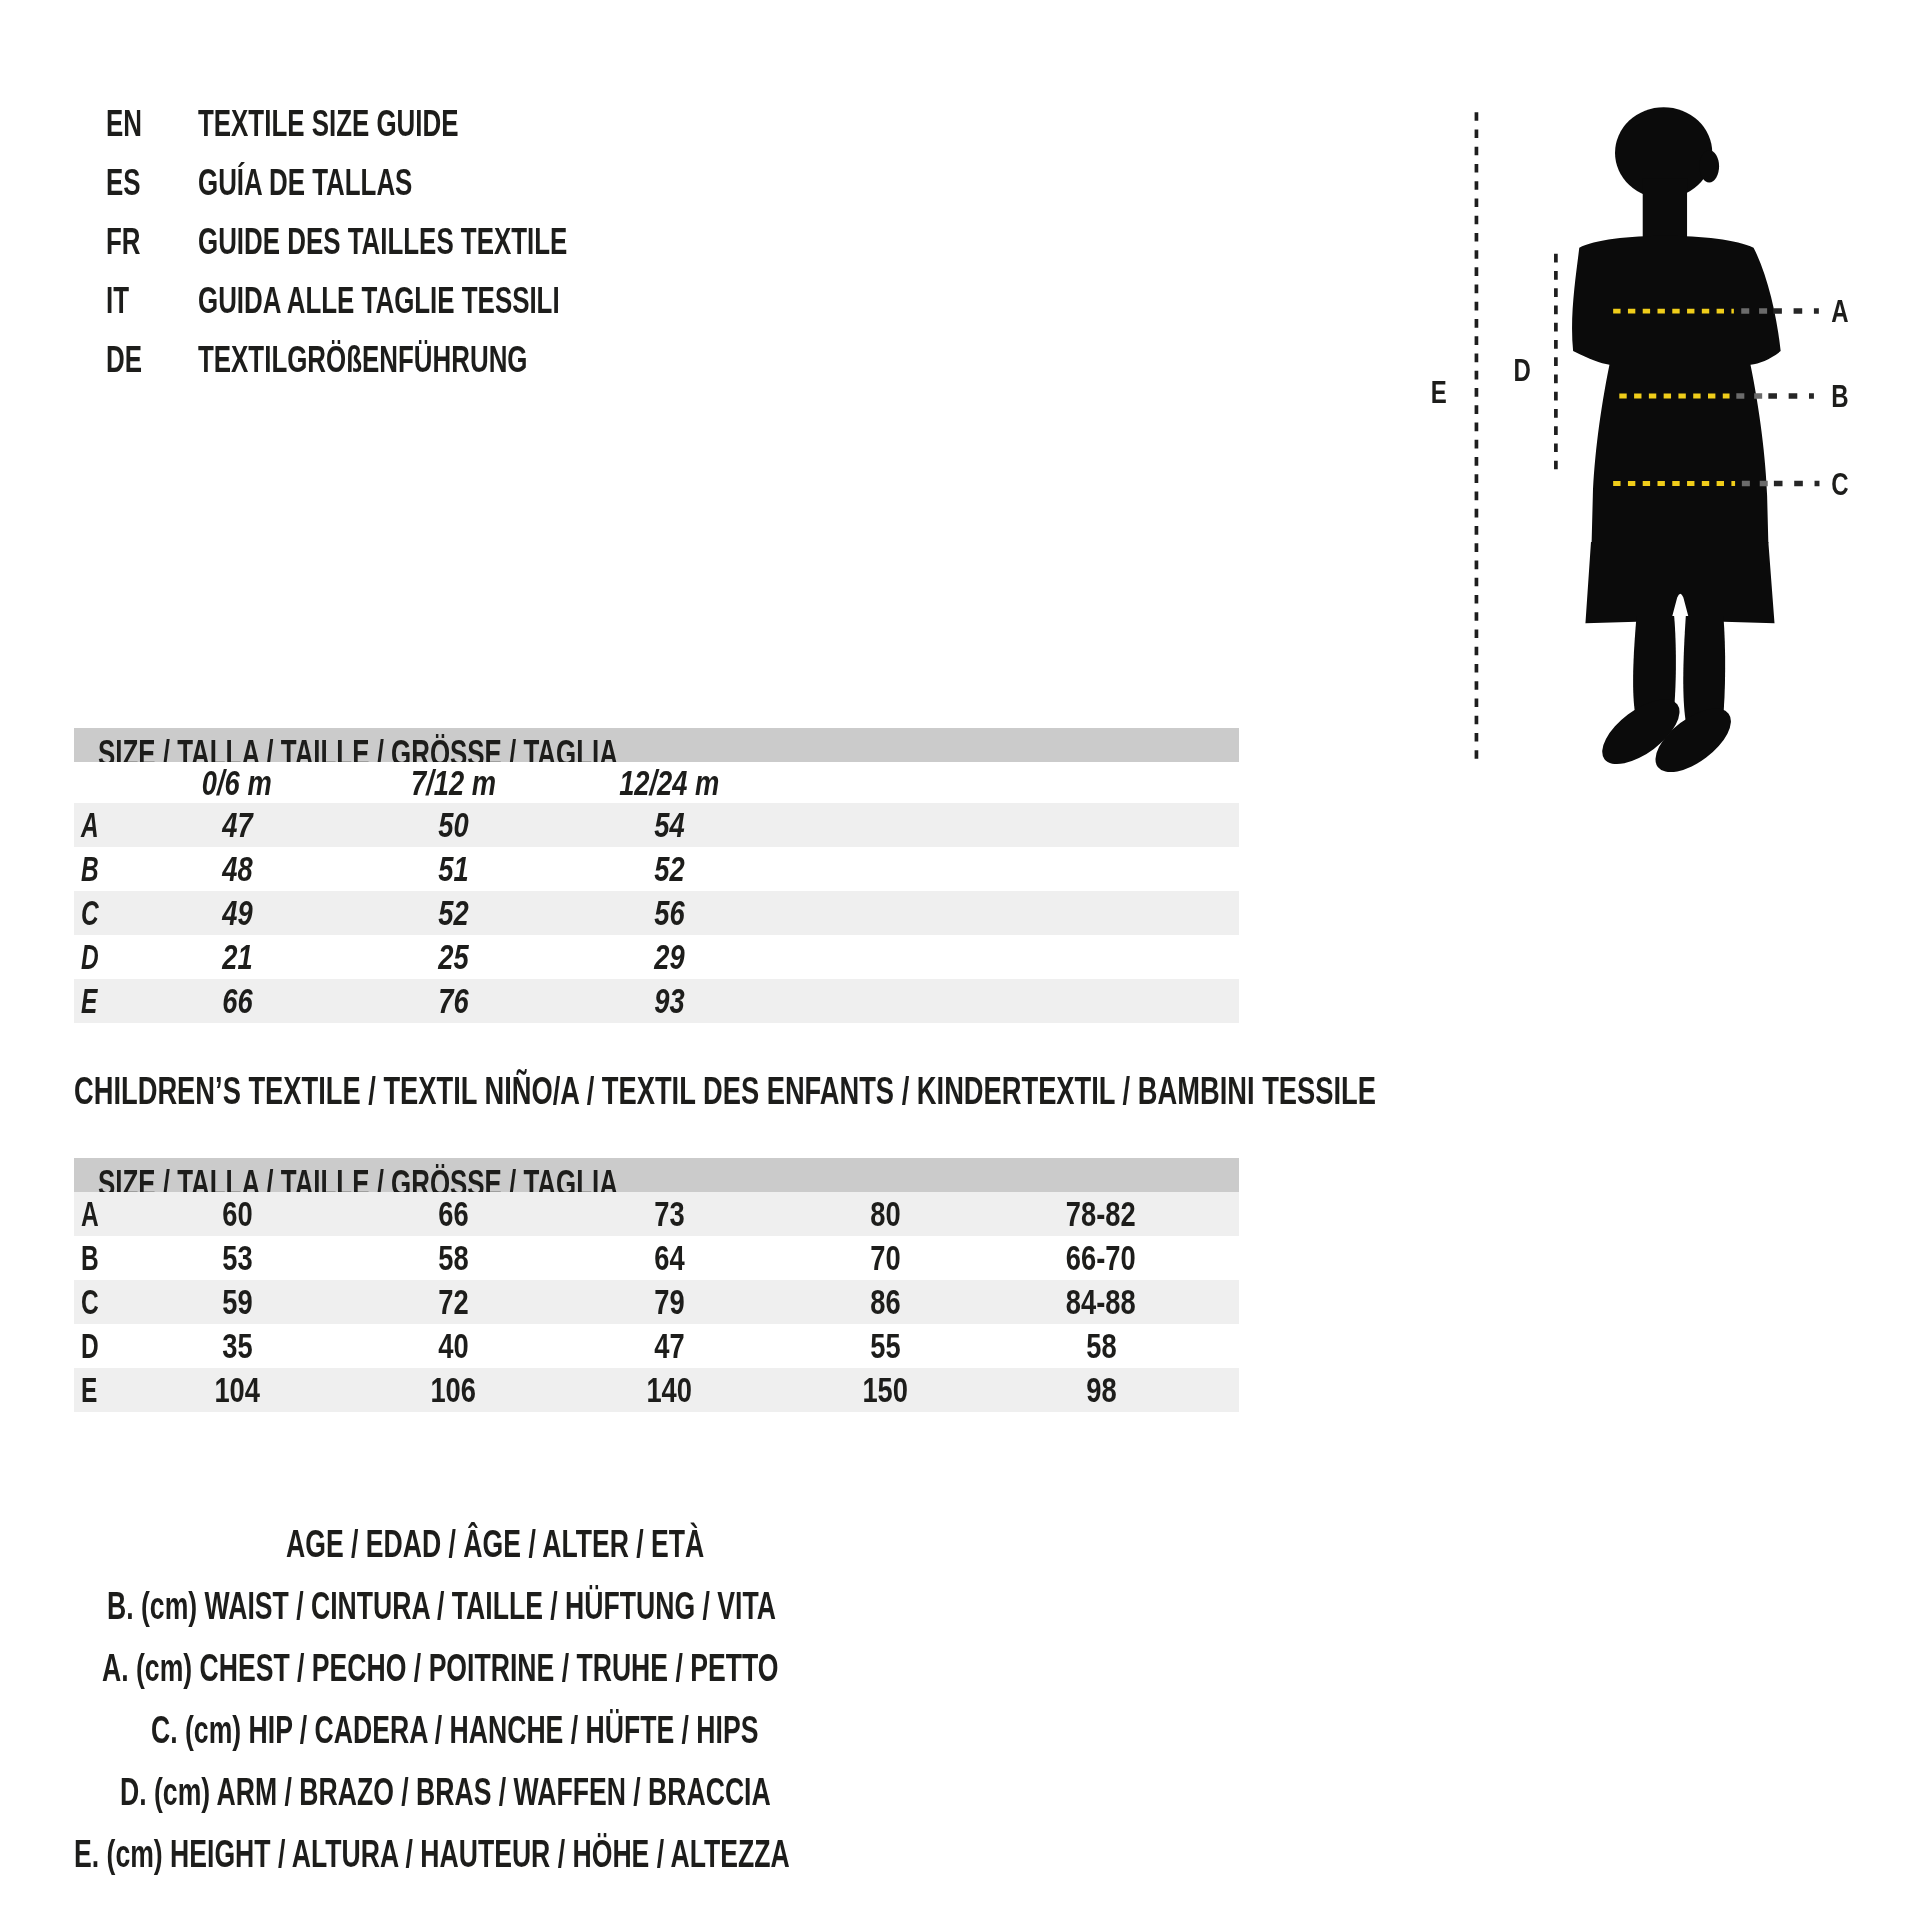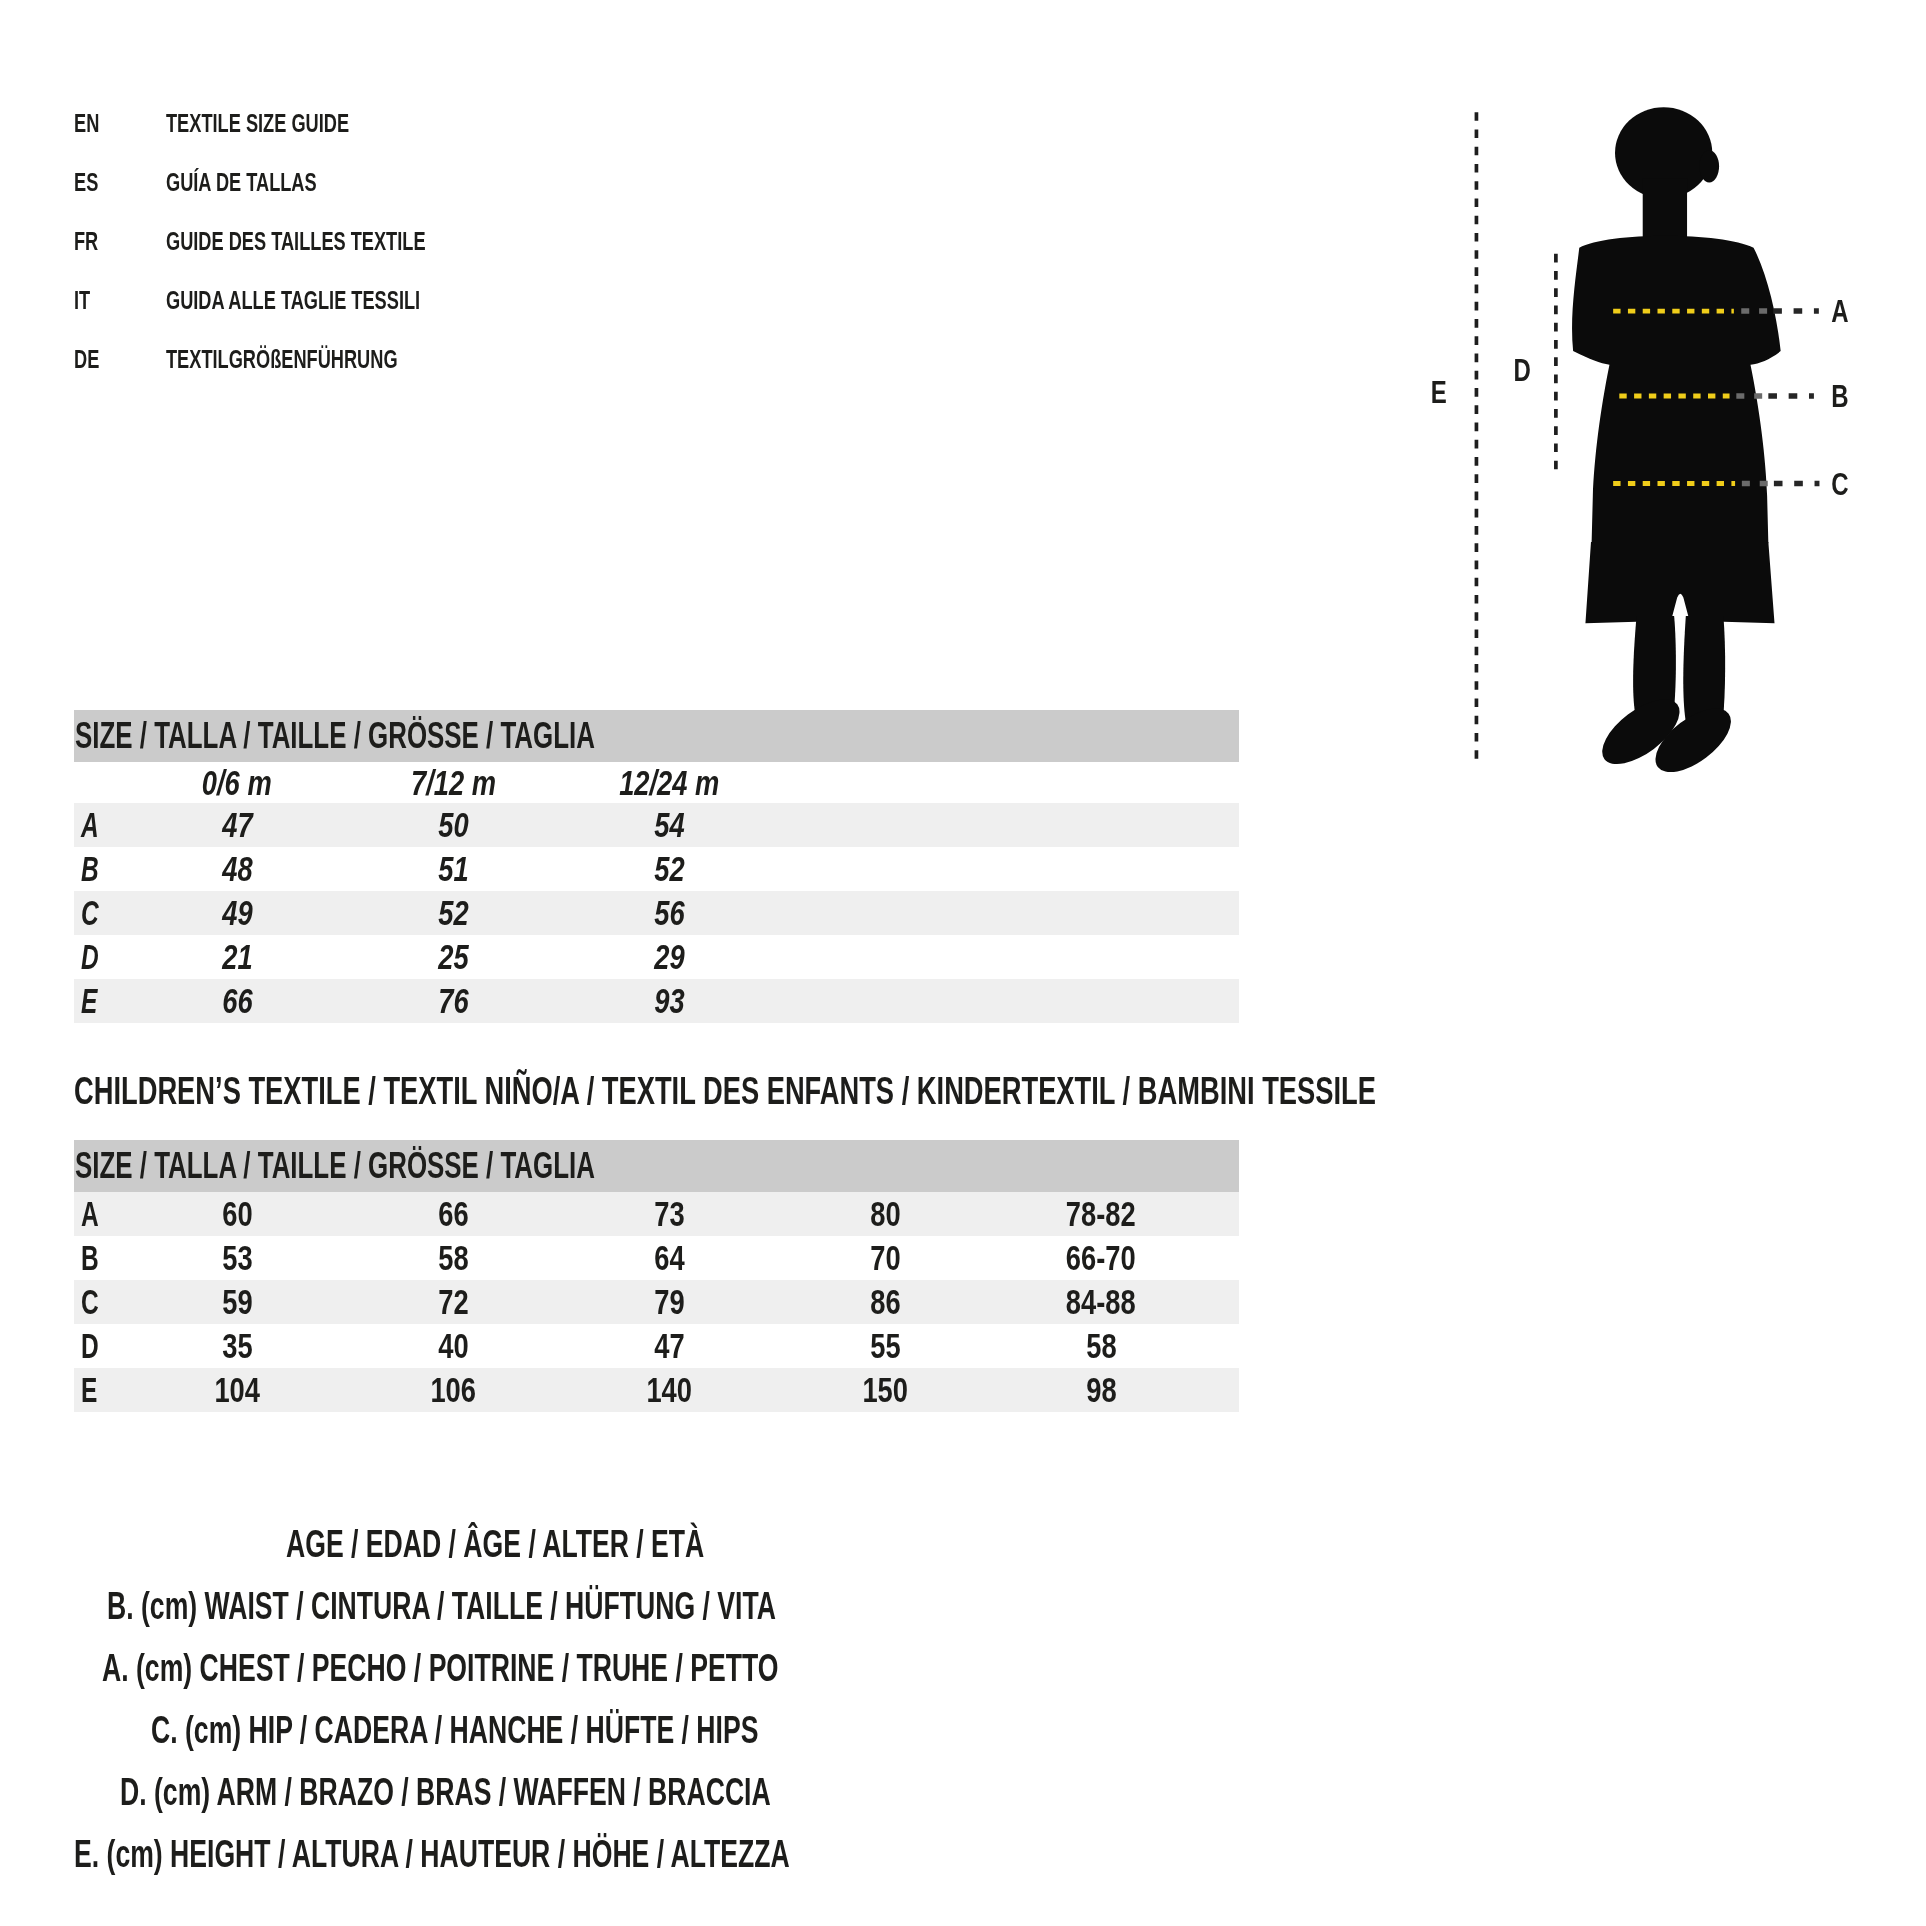--- a/index.html
+++ b/index.html
@@ -5,32 +5,32 @@
   html,body{margin:0;padding:0;background:#ffffff;}
   .page{
     position:relative;width:1926px;height:1926px;background:#ffffff;overflow:hidden;
     font-family:"Liberation Sans","DejaVu Sans",sans-serif;font-weight:700;color:#1d1d1b;
   }
   .cond{display:inline-block;transform:scaleX(0.70);transform-origin:0 50%;white-space:nowrap;}
   .condc{display:inline-block;transform:scaleX(0.78);transform-origin:50% 50%;white-space:nowrap;}
 
   
   .hdr{position:absolute;left:74px;top:94px;}
-  .hdr-line{display:flex;height:59px;line-height:59px;font-size:26px;}
+  .hdr-line{display:flex;height:59px;line-height:59px;font-size:37px;margin-left:32px;}
   .hdr-code{width:92px;flex:0 0 92px;}
   .hdr-title{flex:1 1 auto;}
 
   
   .sec-title{position:absolute;left:74px;height:55px;line-height:55px;font-size:39px;}
   .sec-title.babies{top:635px;}
   .sec-title.children{top:1063px;}
 
   
   .size-bar{position:absolute;left:74px;width:1165px;height:52px;background:#cbcbcb;
-    line-height:52px;font-size:37px;padding-left:1px;box-sizing:border-box;}
+    line-height:52px;font-size:37px;padding-left:24px;box-sizing:border-box;margin-top:18px;}
   .size-bar.babies{top:710px;}
   .size-bar.children{top:1140px;}
 
   
   .tbl{position:absolute;left:74px;width:1165px;}
   .tbl.babies{top:762px;font-style:italic;}
   .tbl.children{top:1192px;}
   .tbl-row{display:flex;width:1165px;}
   .tbl-row.head{height:41px;background:#ffffff;}
   .tbl-row.data{height:44px;}

